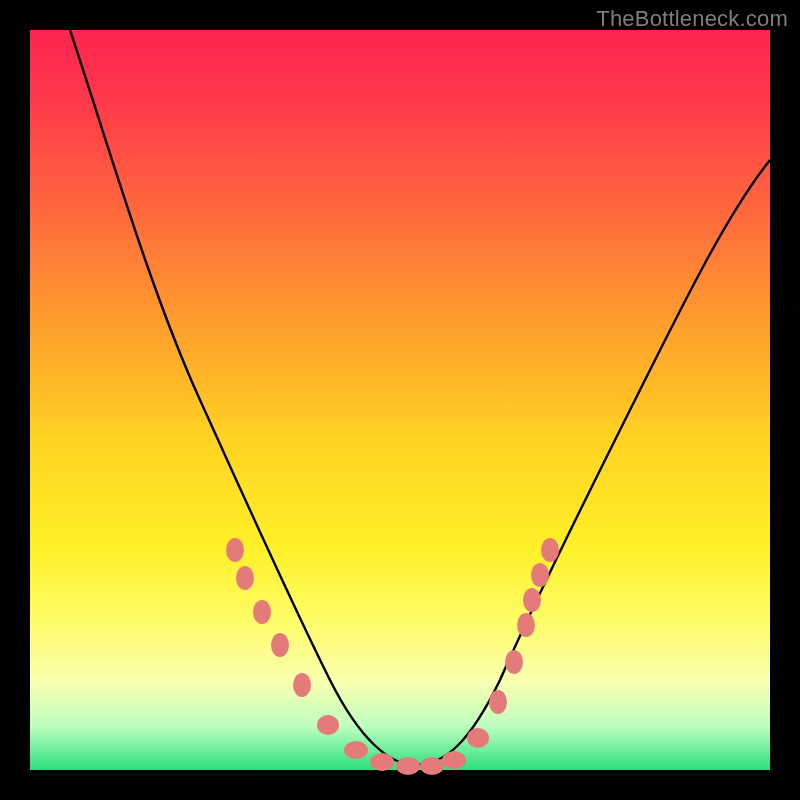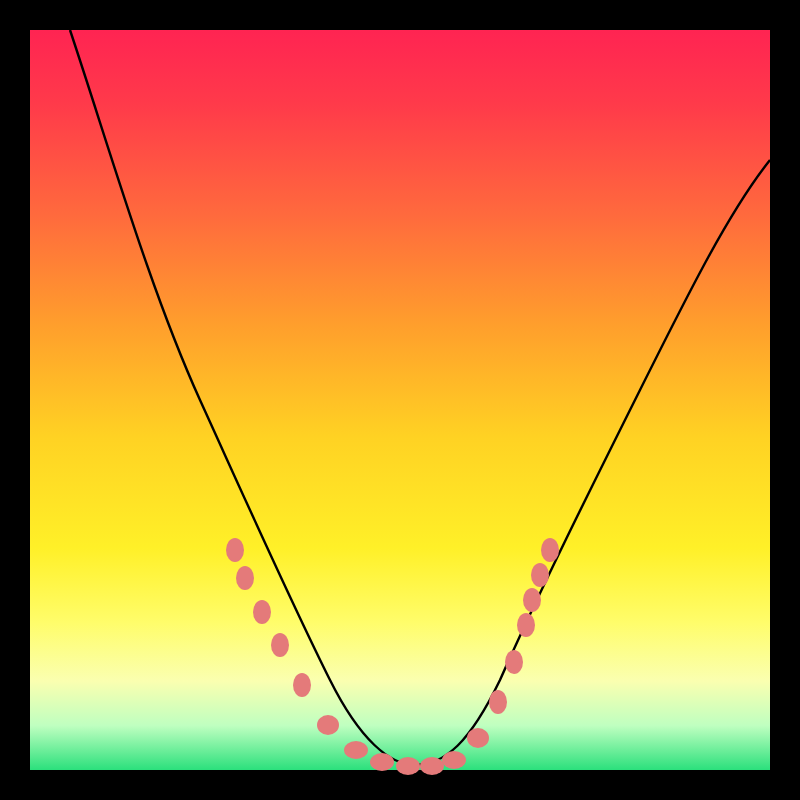--- a/index.html
+++ b/index.html
@@ -94,13 +94,14 @@
         <ellipse class="dot" cx="448" cy="708" rx="11" ry="10"></ellipse>
         <ellipse class="dot" cx="468" cy="672" rx="9" ry="12"></ellipse>
         <ellipse class="dot" cx="484" cy="632" rx="9" ry="12"></ellipse>
         <ellipse class="dot" cx="496" cy="595" rx="9" ry="12"></ellipse>
         <ellipse class="dot" cx="502" cy="570" rx="9" ry="12"></ellipse>
         <ellipse class="dot" cx="510" cy="545" rx="9" ry="12"></ellipse>
         <ellipse class="dot" cx="520" cy="520" rx="9" ry="12"></ellipse>
       </g>
     </svg>
   </div>
+  <div class="watermark">TheBottleneck.com</div>
 </div>
 
 </body></html>

